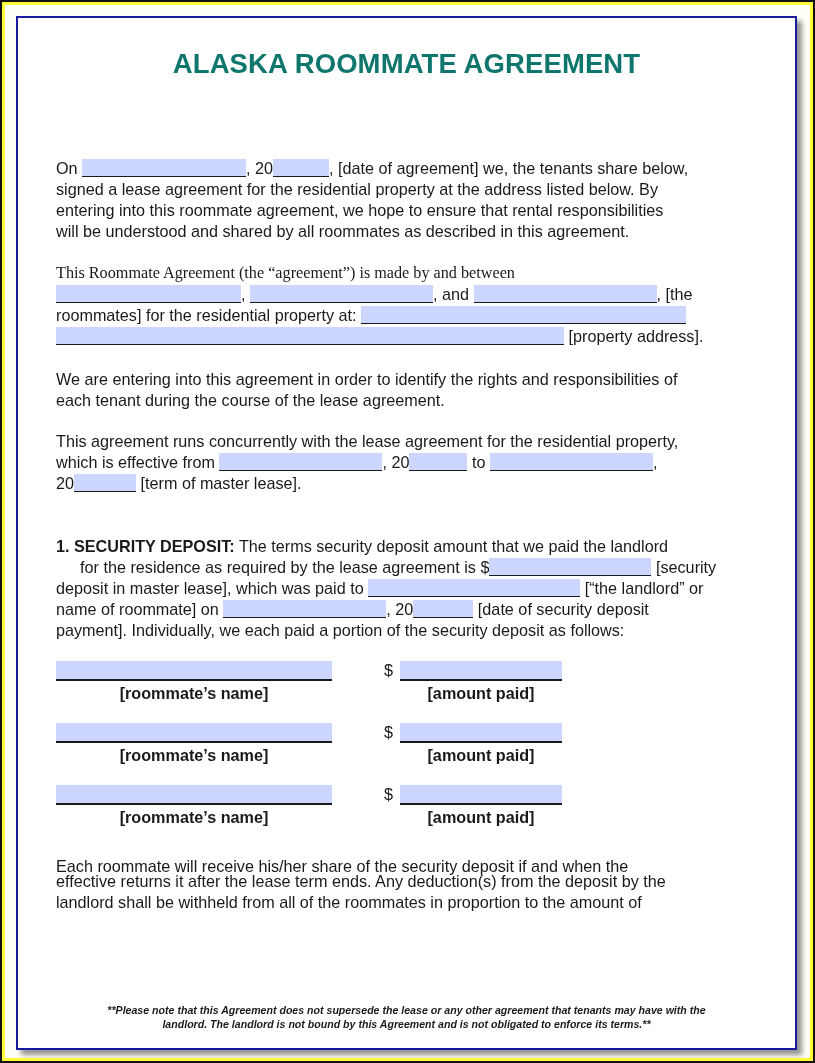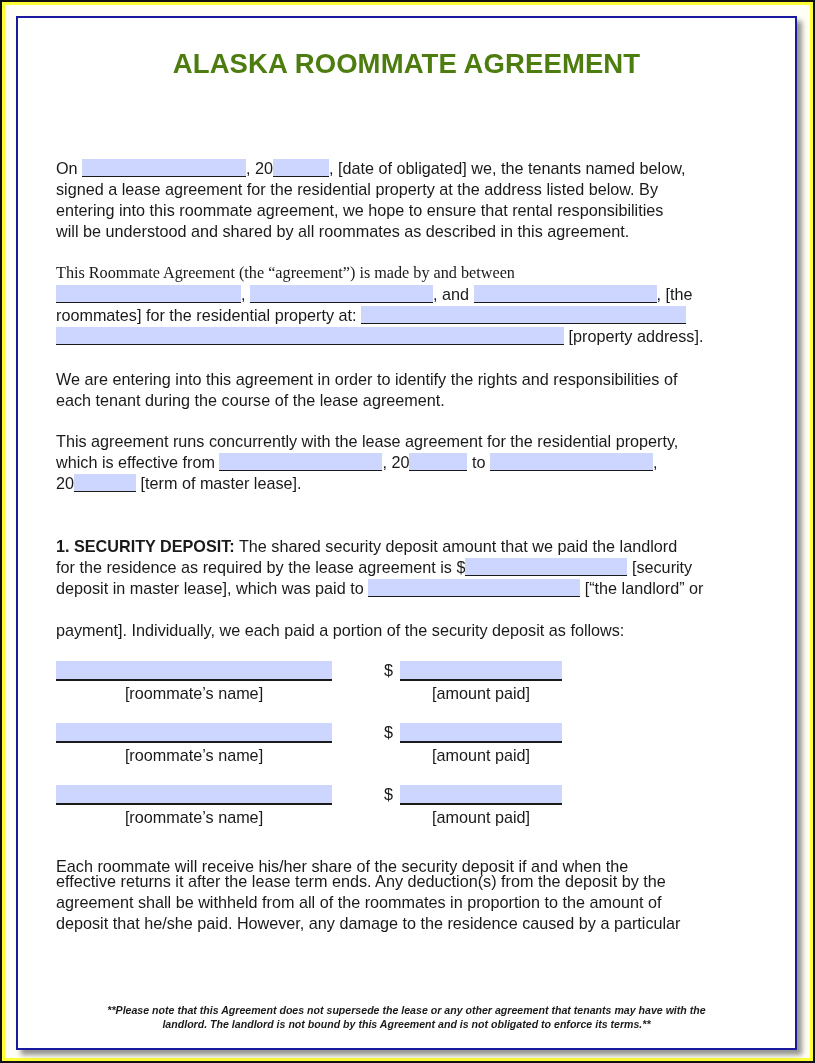--- a/index.html
+++ b/index.html
@@ -23,55 +23,55 @@
     position: absolute; left: 16px; top: 16px; width: 781px; height: 1034px;
     box-sizing: border-box;
     border: 2px solid #1a1aa0;
     background: #ffffff;
     box-shadow: 5px 5px 5px rgba(60,60,60,0.55);
   }
   .content { position: absolute; left: 0; top: 0; width: 100%; height: 100%; }
   .title {
     position: absolute; left: 0; width: 100%; top: 30px;
     text-align: center; font-weight: bold; font-size: 27.5px; letter-spacing: 0.1px;
-    color: #4d7c0f;
+    color: #0f766e;
   }
   .line {
     position: absolute; left: 38px; white-space: nowrap;
     font-size: 16.2px; line-height: 21px; height: 21px;
   }
   .field {
     display: inline-block; height: 18px; vertical-align: -3px;
     background: #ccd6fe; border-bottom: 1.6px solid #1a1a1a; box-sizing: border-box;
   }
   .bold { font-weight: bold; }
   .sig-field {
     position: absolute; height: 20px; background: #ccd6fe;
     border-bottom: 2px solid #1a1a1a; box-sizing: border-box;
   }
-  .sig-label { position: absolute; font-size: 16.2px; line-height: 20px; white-space: nowrap; }
+  .sig-label { position: absolute; font-size: 16.2px; line-height: 20px; white-space: nowrap; font-weight: bold; }
   .dollar { position: absolute; font-size: 16.2px; line-height: 20px; }
   .footnote {
     position: absolute; left: 0; width: 100%; text-align: center;
     font-size: 10.6px; font-weight: bold; font-style: italic; line-height: 13px; color: #1a1a1a;
   }
 </style>
 </head>
 <body>
 
 <div class="outer-frame">
   <div class="outer-inner"></div>
 </div>
 
 <div class="page">
   <div class="content">
     <div class="title">ALASKA ROOMMATE AGREEMENT</div>
 
     <div class="line" style="top:140px;">
-      <span>On </span><span class="field" style="width:164px;"></span><span>, 20</span><span class="field" style="width:56px;"></span><span>, [date of obligated] we, the tenants named below,</span>
+      <span>On </span><span class="field" style="width:164px;"></span><span>, 20</span><span class="field" style="width:56px;"></span><span>, [date of agreement] we, the tenants share below,</span>
     </div>
     <div class="line" style="top:161px;">signed a lease agreement for the residential property at the address listed below. By</div>
     <div class="line" style="top:182px;">entering into this roommate agreement, we hope to ensure that rental responsibilities</div>
     <div class="line" style="top:203px;">will be understood and shared by all roommates as described in this agreement.</div>
 
     <div class="line" style="top:245px;font-family:Liberation Serif, serif;">This Roommate Agreement (the “agreement”) is made by and between</div>
     <div class="line" style="top:266px;">
       <span class="field" style="width:185px;"></span><span>, </span><span class="field" style="width:183px;"></span><span>, and </span><span class="field" style="width:183px;"></span><span>, [the</span>
     </div>
     <div class="line" style="top:287px;">
@@ -86,27 +86,30 @@
 
     <div class="line" style="top:413px;">This agreement runs concurrently with the lease agreement for the residential property,</div>
     <div class="line" style="top:434px;text-align:right;">
       <span>which is effective from </span><span class="field" style="width:163px;"></span><span>, 20</span><span class="field" style="width:58px;"></span><span> to </span><span class="field" style="width:163px;"></span><span>,</span>
     </div>
     <div class="line" style="top:455px;">
       <span>20</span><span class="field" style="width:62px;"></span><span> [term of master lease].</span>
     </div>
 
     <div class="line" style="top:518px;">
-      <span class="bold">1.  SECURITY DEPOSIT:</span><span> The shared security deposit amount that we paid the landlord</span>
+      <span class="bold">1.  SECURITY DEPOSIT:</span><span> The terms security deposit amount that we paid the landlord</span>
     </div>
-    <div class="line" style="top:539px;">
+    <div class="line" style="top:539px;margin-left:24px;">
       <span>for the residence as required by the lease agreement is $</span><span class="field" style="width:162px;"></span><span> [security</span>
     </div>
     <div class="line" style="top:560px;">
       <span>deposit in master lease], which was paid to </span><span class="field" style="width:212px;"></span><span> [“the landlord” or</span>
+    </div>
+    <div class="line" style="top:581px;">
+      <span>name of roommate] on </span><span class="field" style="width:163px;"></span><span>, 20</span><span class="field" style="width:60px;"></span><span>  [date of security deposit</span>
     </div>
     <div class="line" style="top:602px;">payment]. Individually, we each paid a portion of the security deposit as follows:</div>
 
     <div>
       <div class="sig-field" style="left:38px; top:643px; width:276px;"></div>
       <div class="sig-label" style="left:38px; width:276px; text-align:center; top:665px;">[roommate’s name]</div>
       <div class="dollar" style="left:366px; top:642px;">$</div>
       <div class="sig-field" style="left:382px; top:643px; width:162px;"></div>
       <div class="sig-label" style="left:382px; width:162px; text-align:center; top:665px;">[amount paid]</div>
     </div>
@@ -120,19 +123,18 @@
     <div>
       <div class="sig-field" style="left:38px; top:767px; width:276px;"></div>
       <div class="sig-label" style="left:38px; width:276px; text-align:center; top:789px;">[roommate’s name]</div>
       <div class="dollar" style="left:366px; top:766px;">$</div>
       <div class="sig-field" style="left:382px; top:767px; width:162px;"></div>
       <div class="sig-label" style="left:382px; width:162px; text-align:center; top:789px;">[amount paid]</div>
     </div>
 
     <div class="line" style="top:832px;margin-top:6px;">Each roommate will receive his/her share of the security deposit if and when the</div>
     <div class="line" style="top:853px;">effective returns it after the lease term ends. Any deduction(s) from the deposit by the</div>
-    <div class="line" style="top:874px;">agreement shall be withheld from all of the roommates in proportion to the amount of</div>
-    <div class="line" style="top:895px;">deposit that he/she paid. However, any damage to the residence caused by a particular</div>
+    <div class="line" style="top:874px;">landlord shall be withheld from all of the roommates in proportion to the amount of</div>
 
     <div class="footnote" style="top:986px;">**Please note that this Agreement does not supersede the lease or any other agreement that tenants may have with the</div>
     <div class="footnote" style="top:1000px;">landlord. The landlord is not bound by this Agreement and is not obligated to enforce its terms.**</div>
   </div>
 </div>
 
 </body></html>

